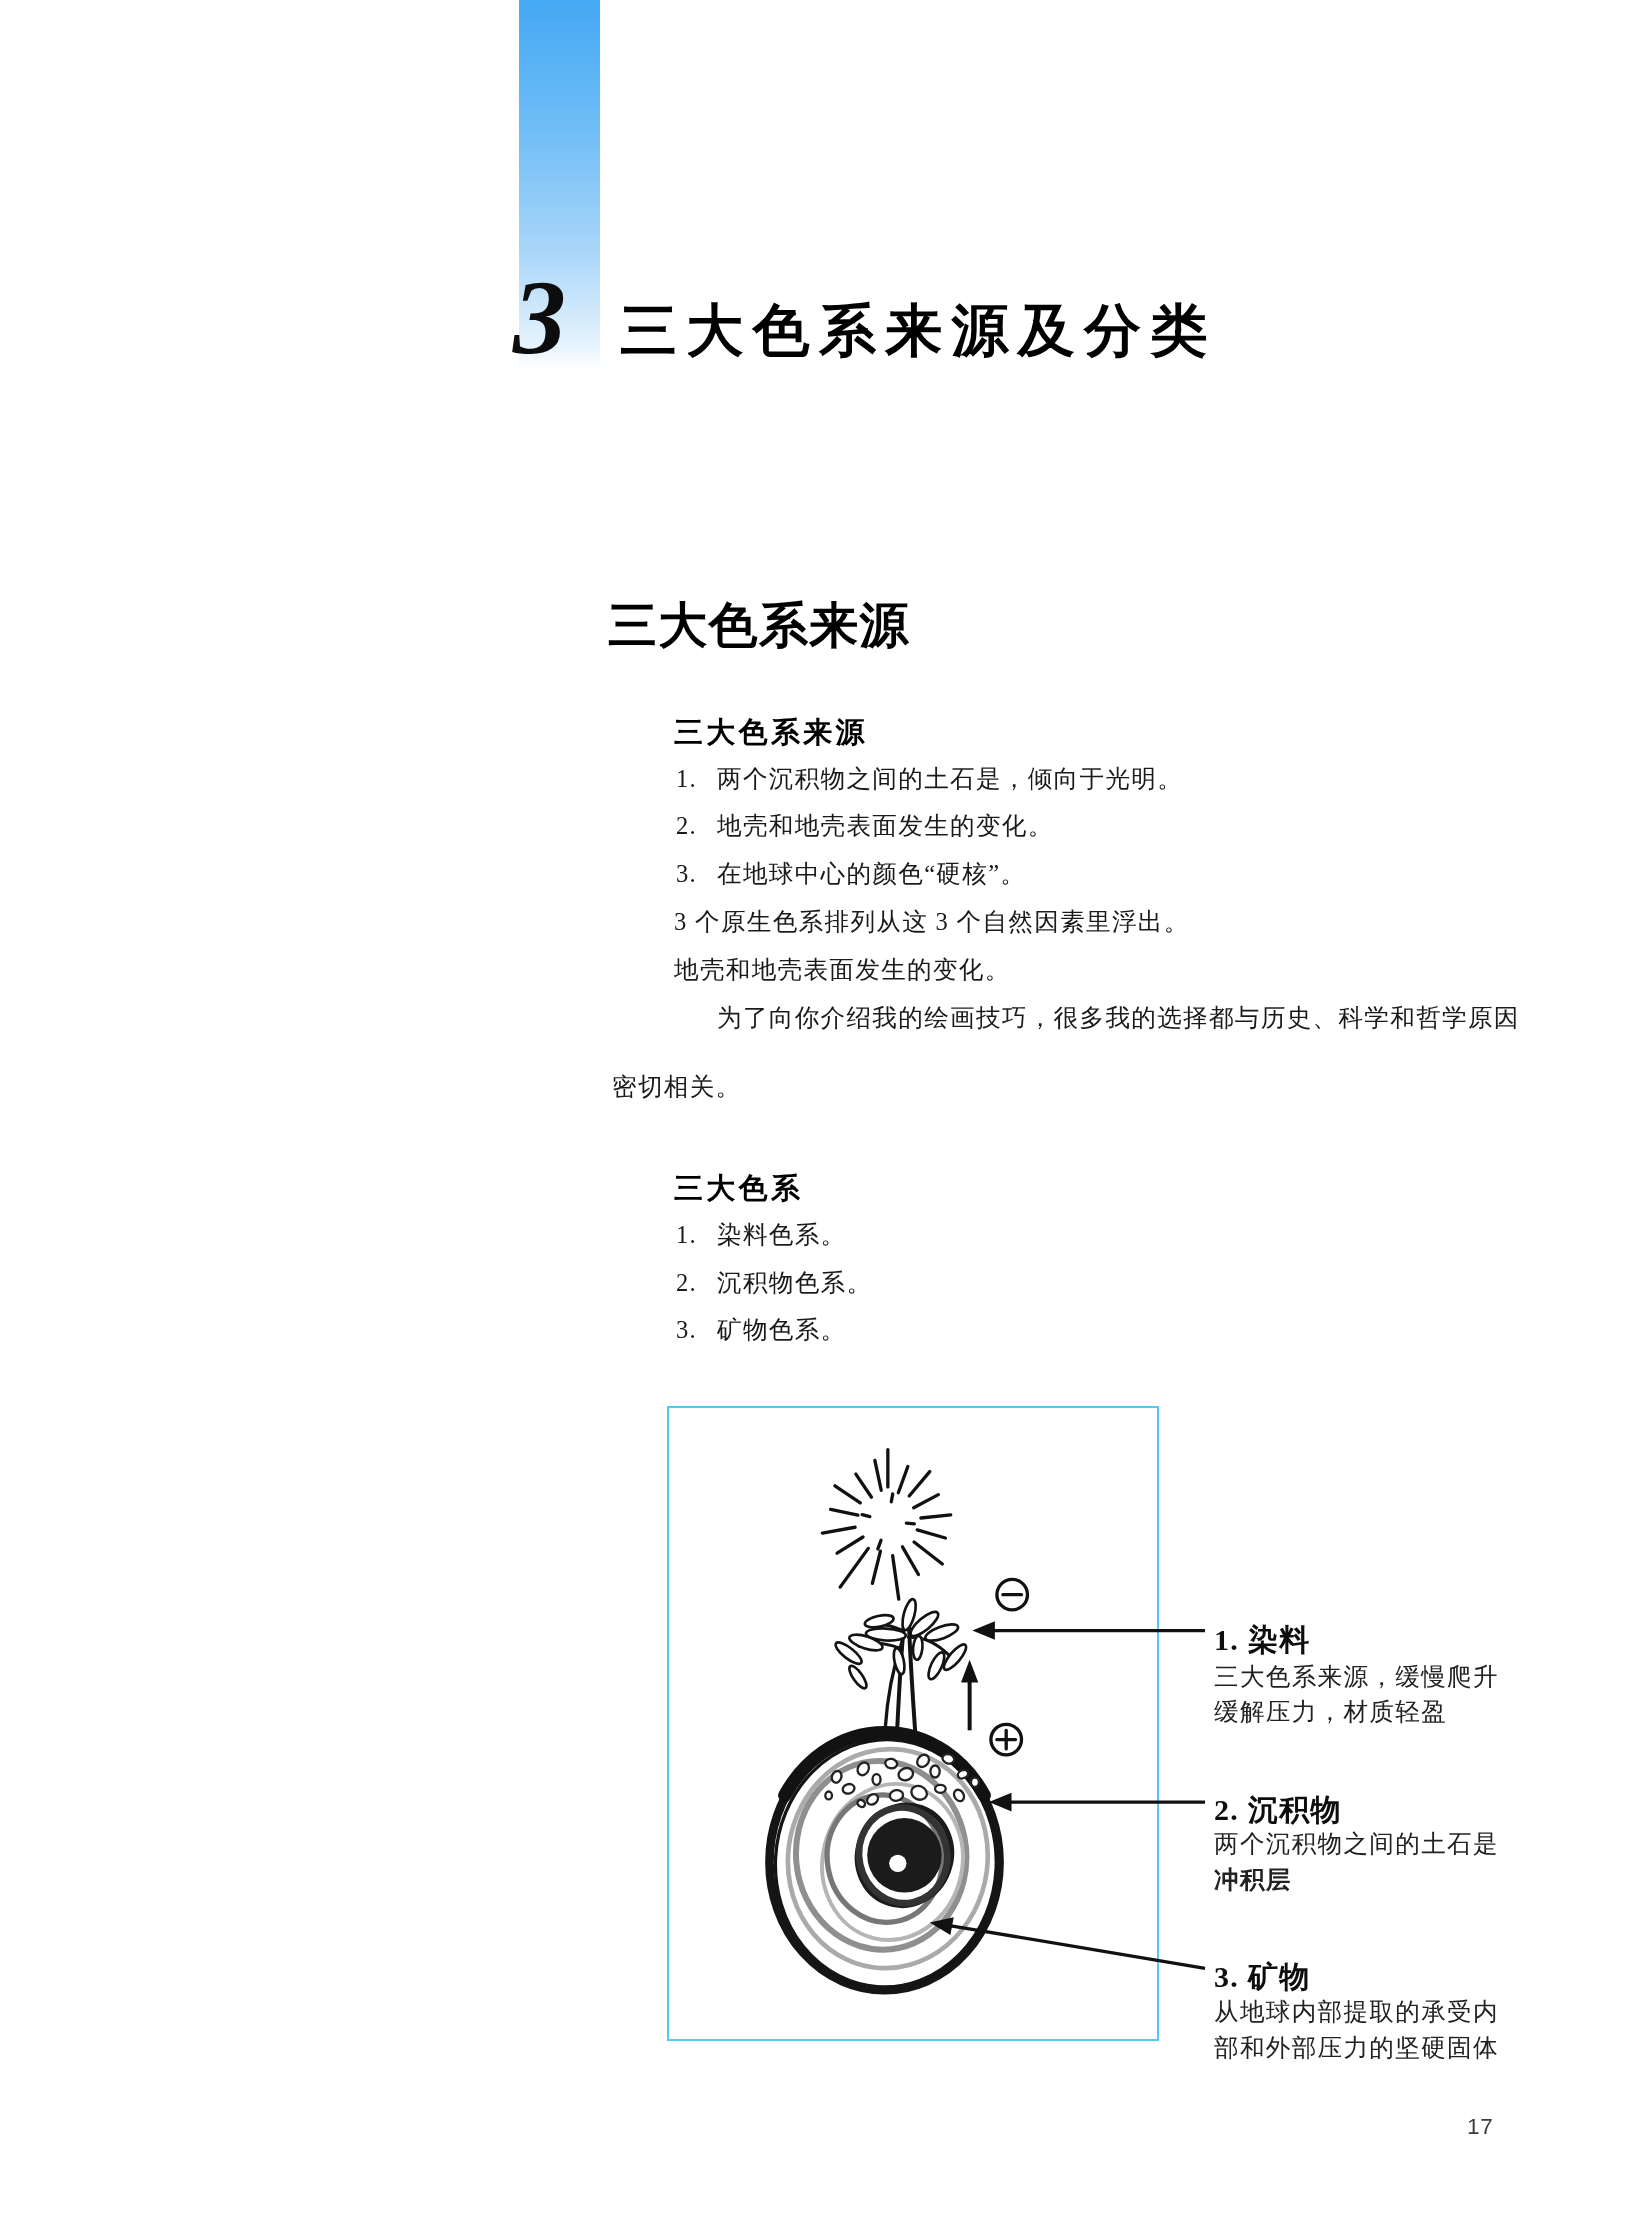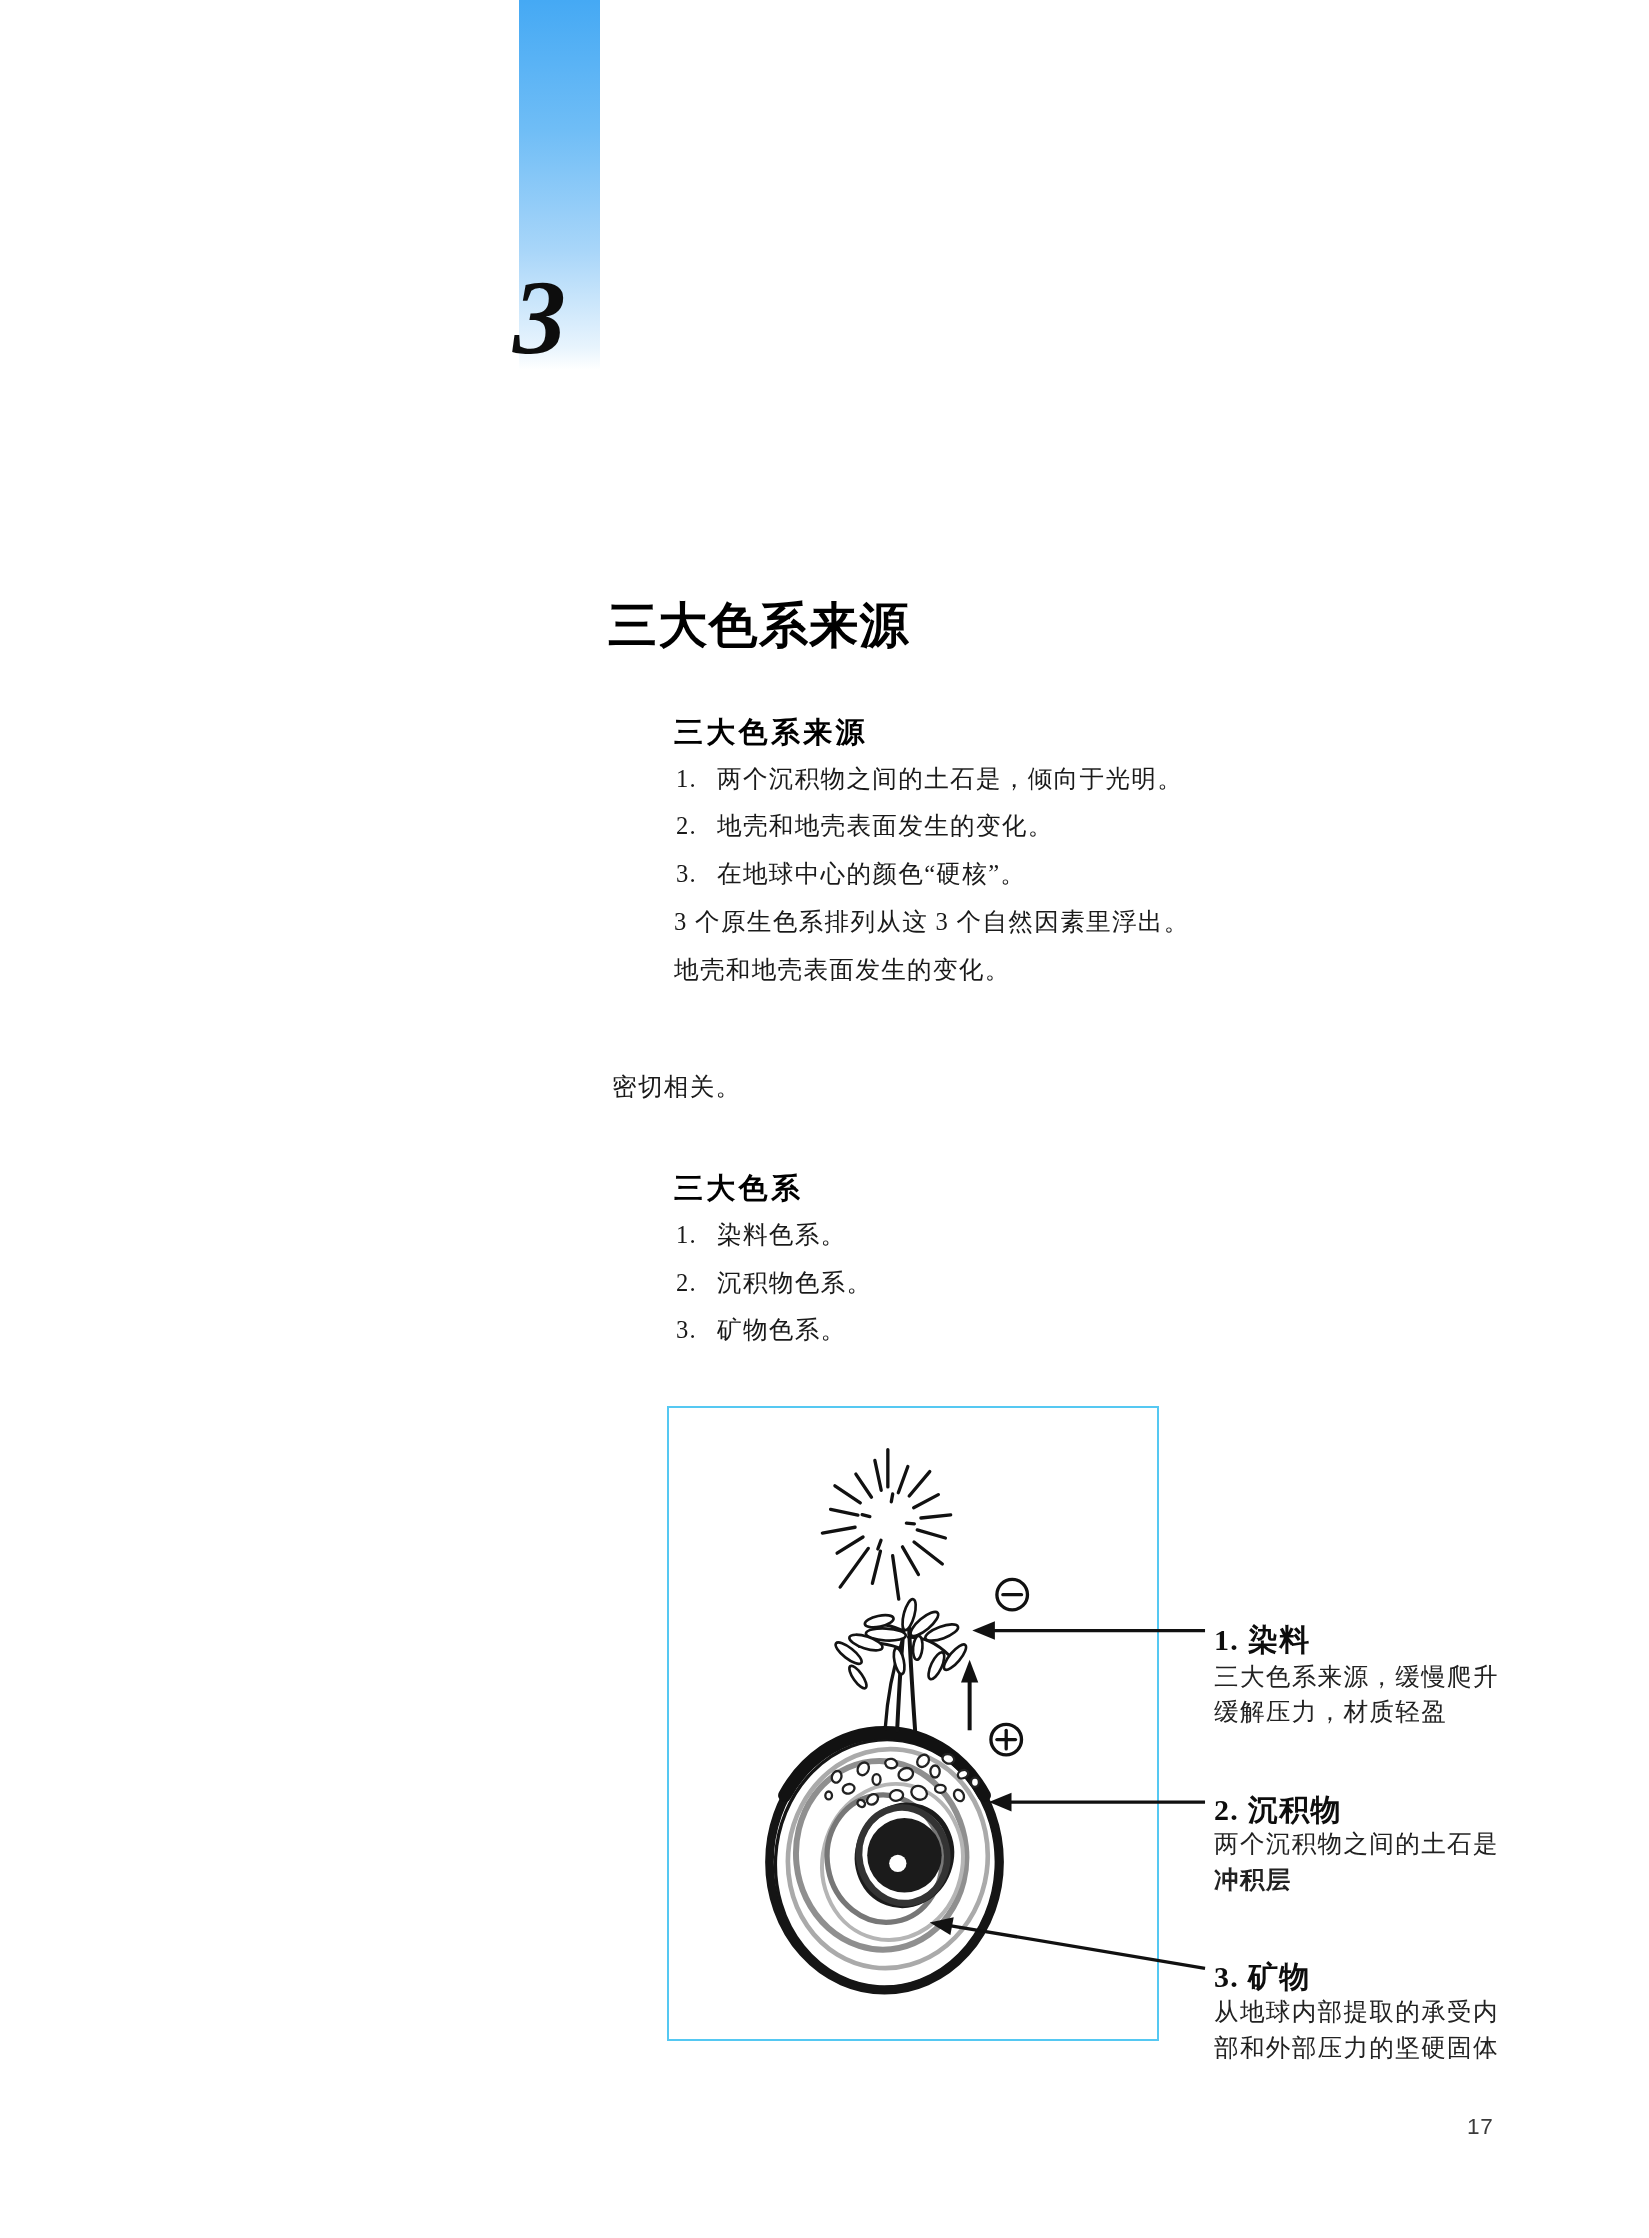--- a/index.html
+++ b/index.html
@@ -44,37 +44,39 @@
     font-family:"Liberation Sans","DejaVu Sans",sans-serif;letter-spacing:0.7px;
   }
 </style>
 </head>
 <body>
 
 <div class="page">
 
   <div class="accent-bar"></div>
   <div class="chapter-num">3</div>
+  <h1 class="chapter-title">三大色系来源及分类</h1>
 
   <h2 class="section-heading">三大色系来源</h2>
 
   <h3 class="subheading" style="left:674px;top:717px;">三大色系来源</h3>
 
   <div class="bodyline" style="left:676px;top:765px;">
     <span class="num-col">1.</span><span>两个沉积物之间的土石是，倾向于光明。</span>
   </div>
   <div class="bodyline" style="left:676px;top:812px;">
     <span class="num-col">2.</span><span>地壳和地壳表面发生的变化。</span>
   </div>
   <div class="bodyline" style="left:676px;top:860px;">
     <span class="num-col">3.</span><span>在地球中心的颜色“硬核”。</span>
   </div>
 
   <div class="bodyline" style="left:674px;top:908px;text-align:right;">3 个原生色系排列从这 3 个自然因素里浮出。</div>
   <div class="bodyline" style="left:674px;top:956px;">地壳和地壳表面发生的变化。</div>
+  <div class="bodyline" style="left:717px;top:1004px;">为了向你介绍我的绘画技巧，很多我的选择都与历史、科学和哲学原因</div>
   <div class="bodyline" style="left:612px;top:1073px;text-align:right;">密切相关。</div>
 
   <h3 class="subheading" style="left:674px;top:1173px;">三大色系</h3>
 
   <div class="bodyline" style="left:676px;top:1221px;">
     <span class="num-col">1.</span><span>染料色系。</span>
   </div>
   <div class="bodyline" style="left:676px;top:1269px;">
     <span class="num-col">2.</span><span>沉积物色系。</span>
   </div>

